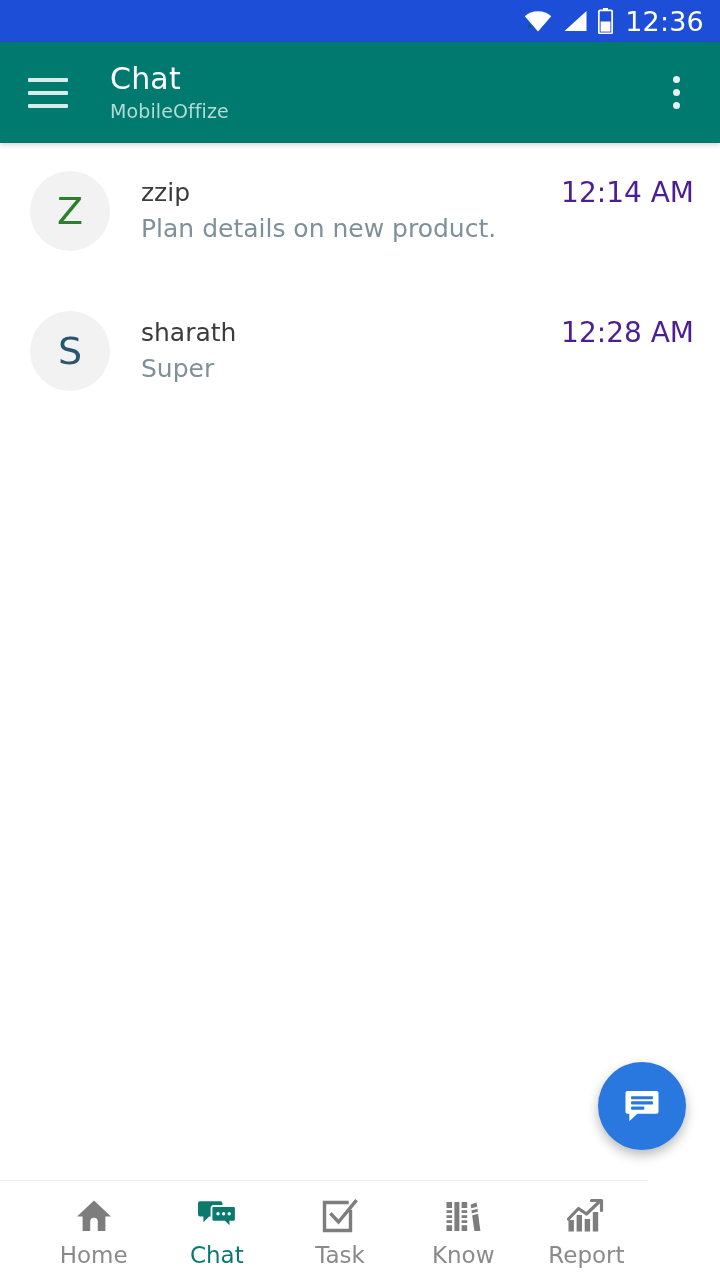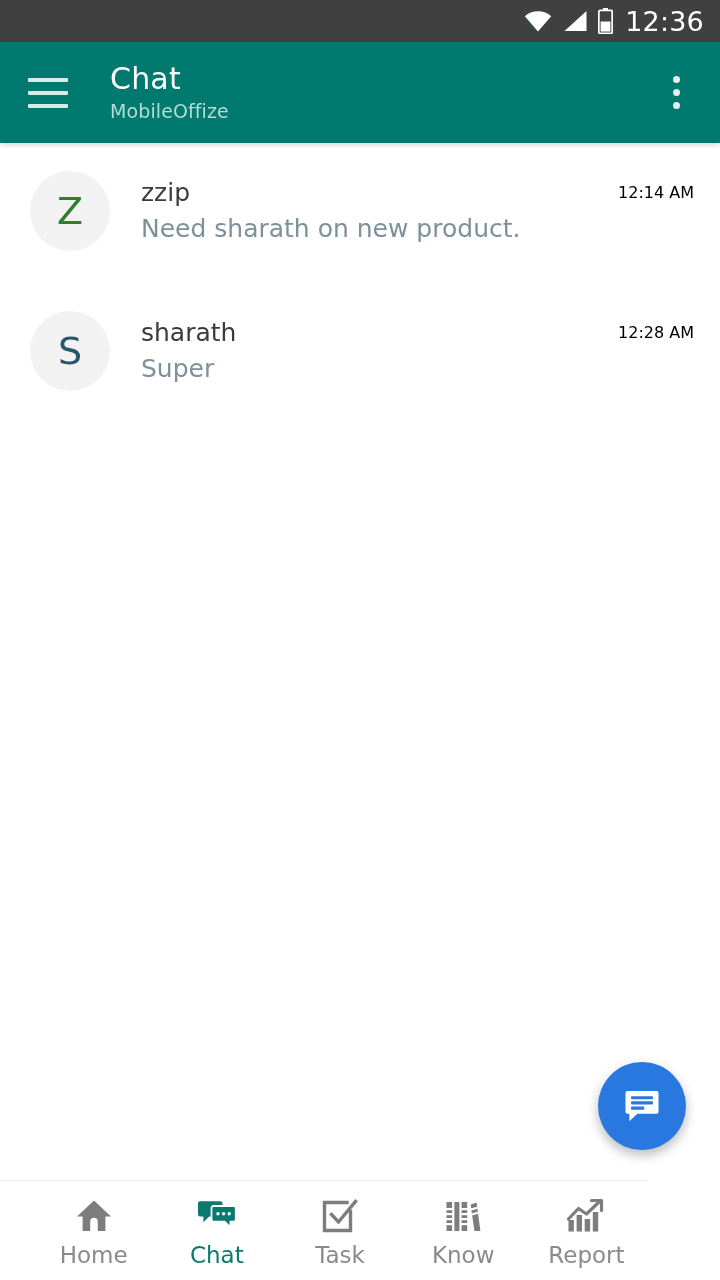--- a/index.html
+++ b/index.html
@@ -12,21 +12,21 @@
 
   body {
     font-family: "DejaVu Sans", sans-serif;
     background: #ffffff;
     position: relative;
   }
 
   
   .status-bar {
     height: 42px;
-    background: #404040;
+    background: #1d4ed8;
     display: flex;
     align-items: center;
     justify-content: flex-end;
     padding-right: 16px;
     gap: 9px;
   }
   .status-icons { display: flex; align-items: center; gap: 10px; }
 
   .wifi-icon { width: 28px; height: 22px; display: block; }
   .signal-icon { width: 26px; height: 22px; display: block; }
@@ -167,22 +167,22 @@
     font-size: 25px;
     color: #7e909a;
     line-height: 33px;
     margin-top: 3px;
     font-weight: 400;
     white-space: nowrap;
     overflow: hidden;
     text-overflow: ellipsis;
   }
   .chat-time {
-    font-size: 16px;
-    color: #000000;
+    font-size: 28px;
+    color: #4c1d95;
     line-height: 32px;
     padding-top: 14px;
     flex: 0 0 auto;
     margin-left: 12px;
     white-space: nowrap;
   }
 
   
   .fab {
     position: absolute;
@@ -275,21 +275,21 @@
 </div>
 
 <div class="chat-list">
 
   <div class="chat-row">
     <div class="avatar">
       <span class="avatar-letter green">Z</span>
     </div>
     <div class="chat-body">
       <div class="chat-name">zzip</div>
-      <div class="chat-preview">Need sharath on new product.</div>
+      <div class="chat-preview">Plan details on new product.</div>
     </div>
     <div class="chat-time">12:14 AM</div>
   </div>
 
   <div class="chat-row">
     <div class="avatar">
       <span class="avatar-letter blue">S</span>
     </div>
     <div class="chat-body">
       <div class="chat-name">sharath</div>

